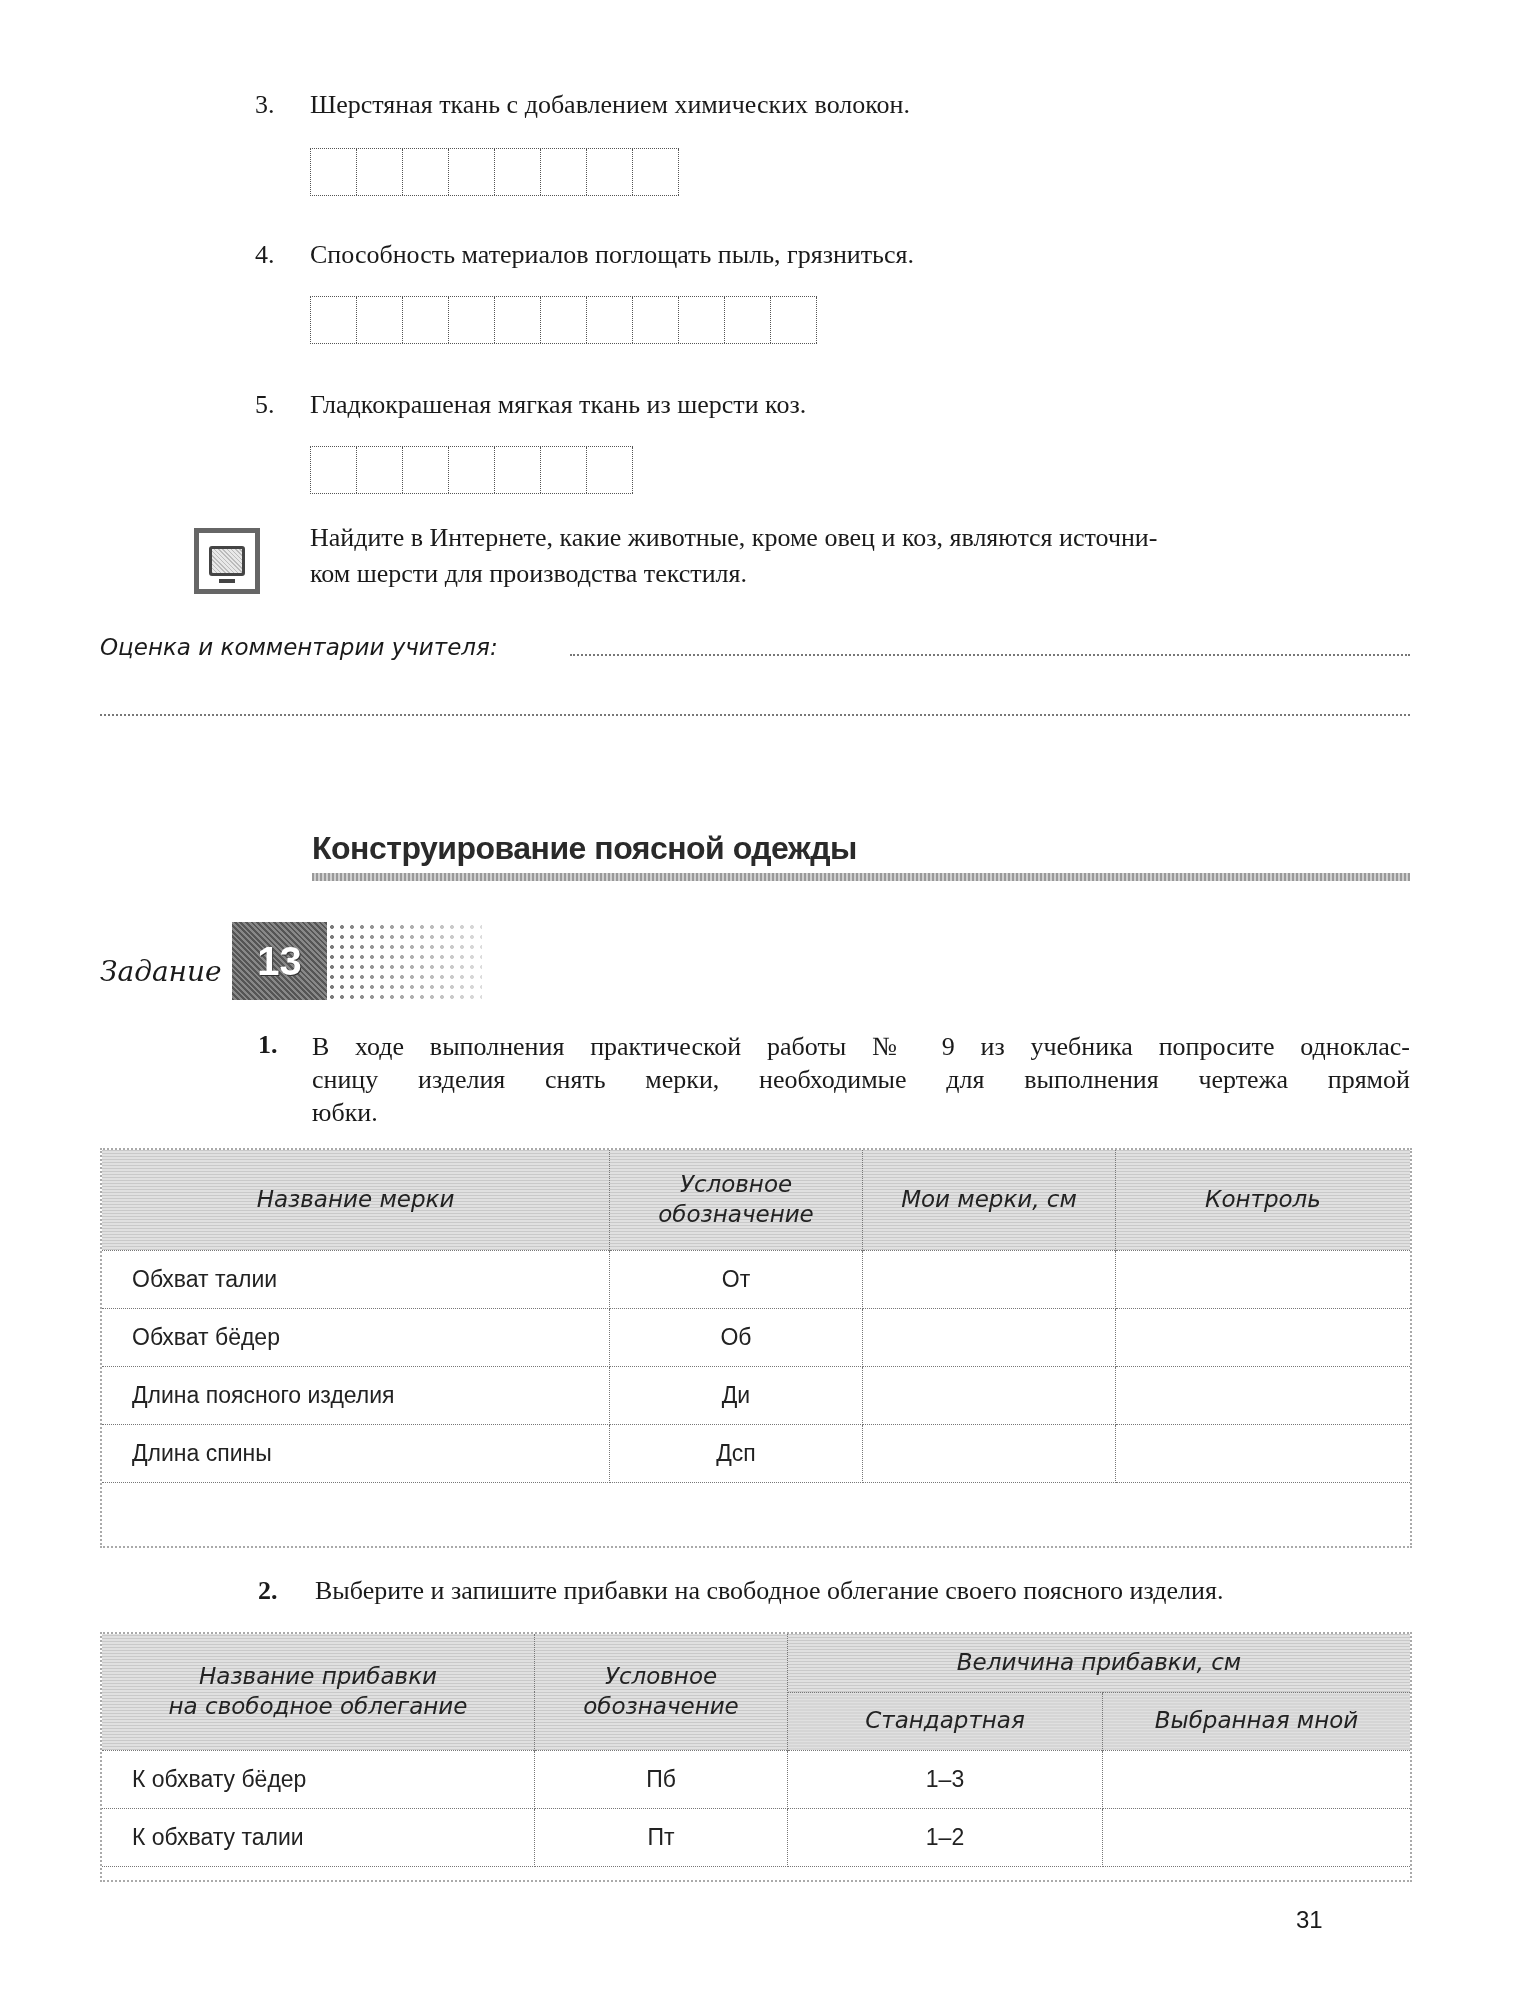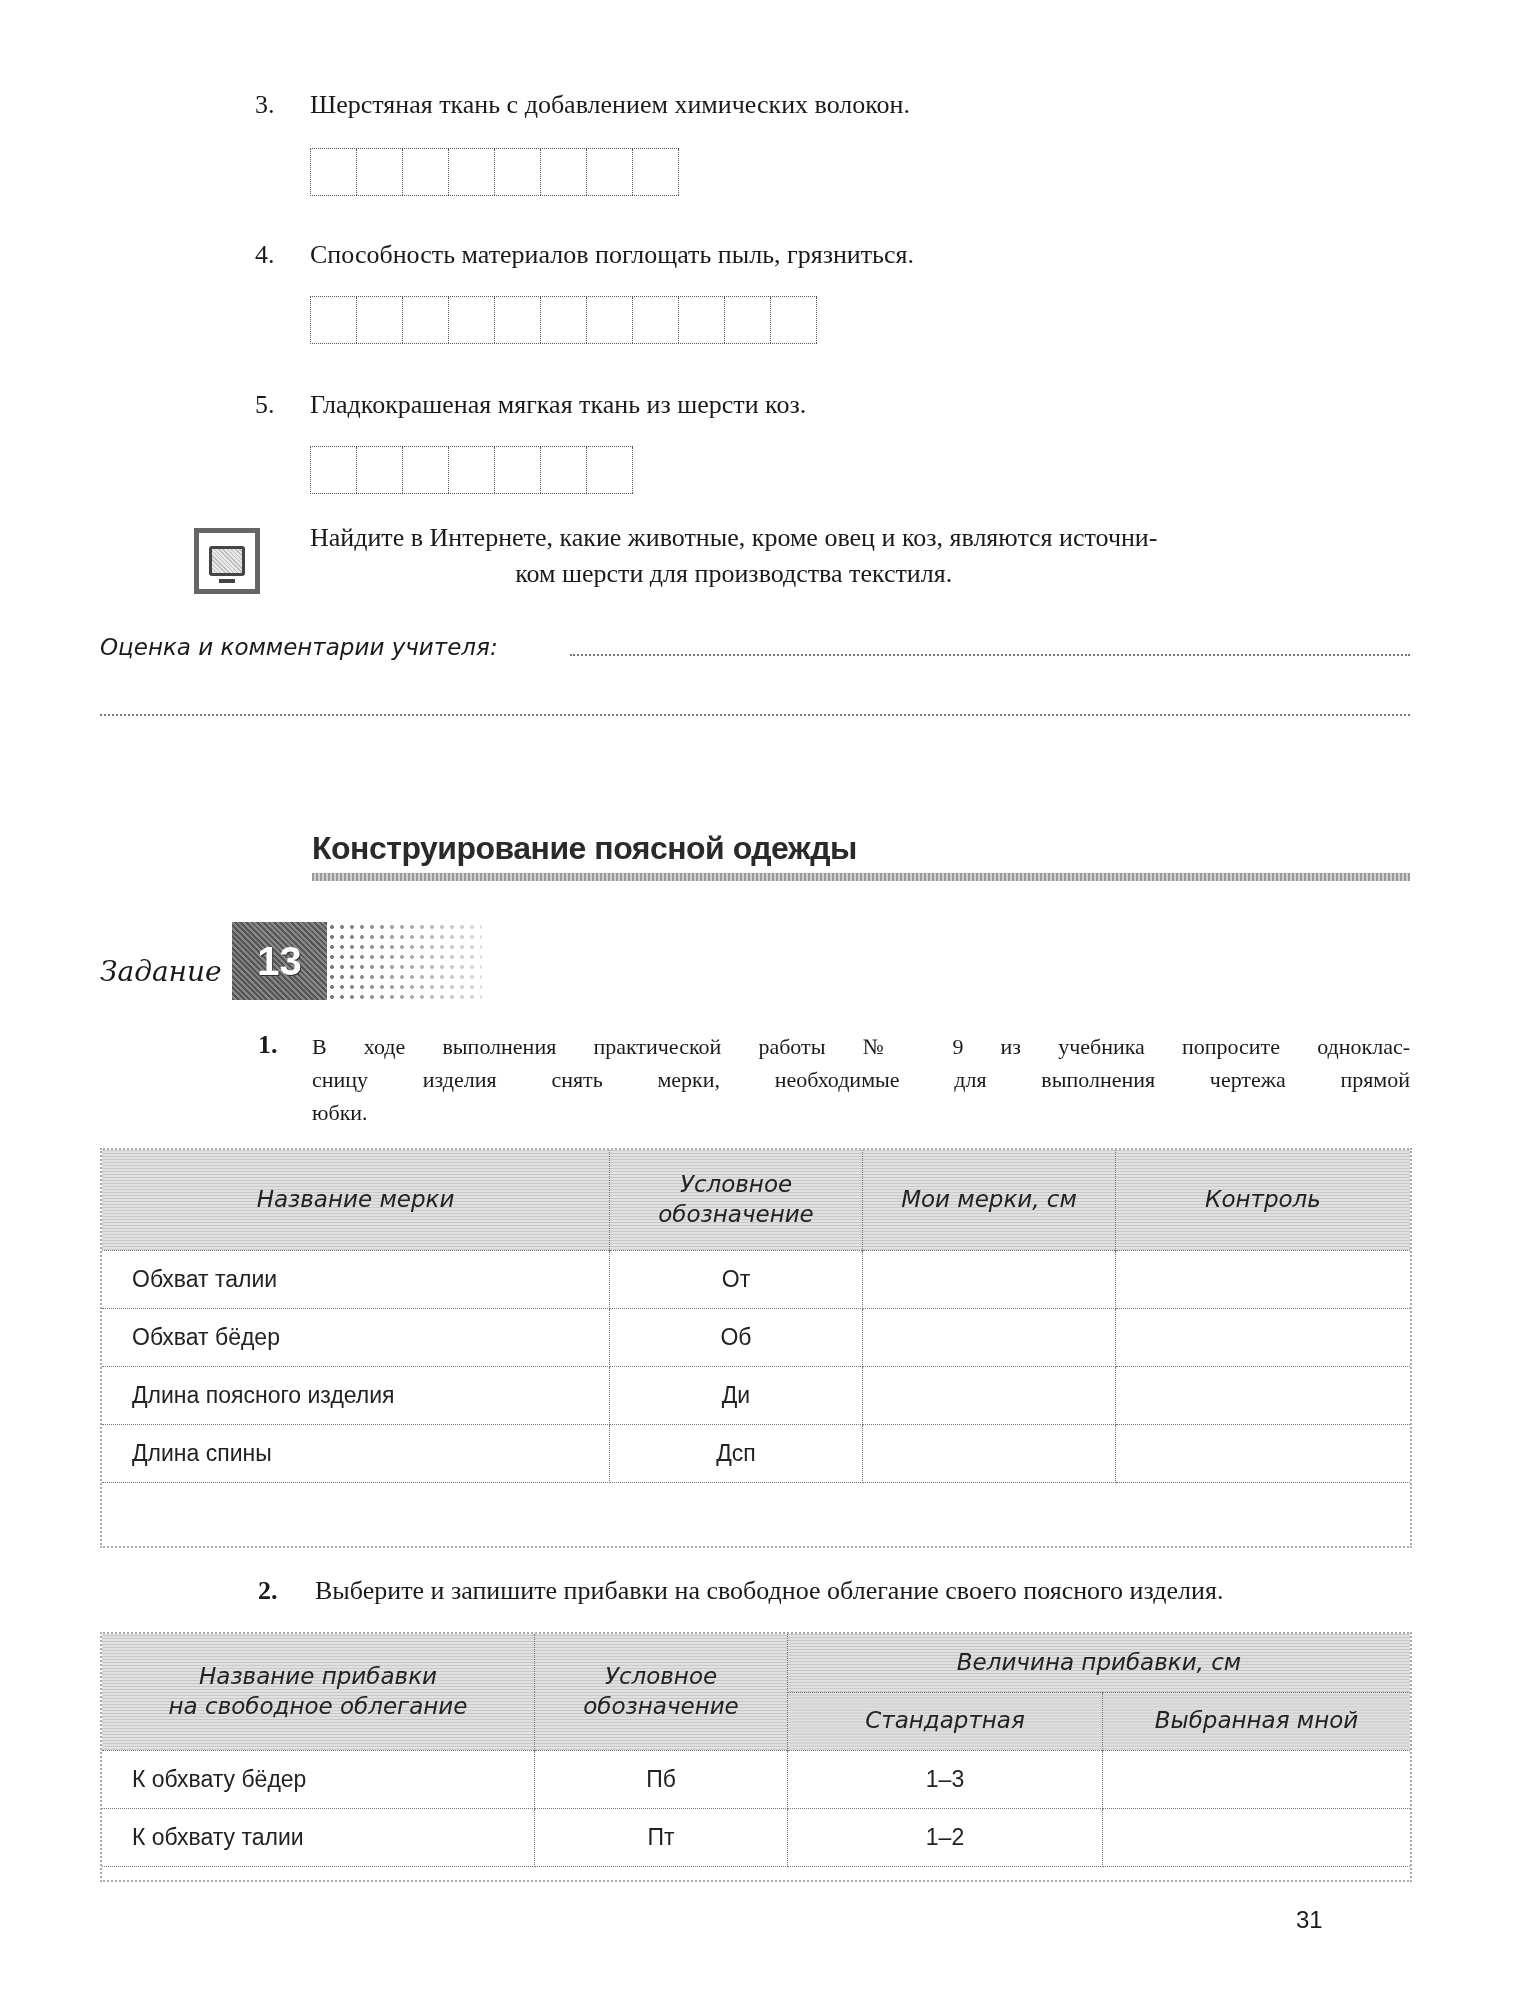--- a/index.html
+++ b/index.html
@@ -4,21 +4,21 @@
 <style>
   html, body { margin: 0; padding: 0; }
   body {
     width: 1537px; height: 2000px; background: #ffffff; position: relative; overflow: hidden;
     font-family: "DejaVu Serif", "Liberation Serif", serif; color: #1a1a1a;
   }
   .abs { position: absolute; }
   .serif { font-family: "Liberation Serif", "DejaVu Serif", serif; }
 
   .q-num { font-size: 26px; }
-  .q-text { font-size: 26px; text-align: center; }
+  .q-text { font-size: 26px; }
 
   .cells { display: flex; border-top: 1px dotted #555; border-bottom: 1px dotted #555; border-left: 1px dotted #555; }
   .cell { width: 46px; height: 46px; border-right: 1px dotted #555; box-sizing: border-box; }
 
   .web-icon { width: 66px; height: 66px; border: 5px solid #666; box-sizing: border-box;
     display: flex; align-items: center; justify-content: center; background: #fff; }
   .web-icon .monitor { width: 30px; height: 24px; border: 3px solid #444; border-radius: 3px;
     background: repeating-linear-gradient(45deg,#bbb 0 1px,#e8e8e8 1px 3px); position: relative; }
   .web-icon .stand { position: absolute; left: 50%; bottom: -10px; width: 16px; height: 4px; margin-left: -8px; background: #444; }
 
@@ -110,21 +110,21 @@
 <div class="abs dotline" style="left:100px; top:714px; width:1310px;"></div>
 
 <div class="abs section-title" style="left:312px; top:830px;">Конструирование поясной одежды</div>
 <div class="abs title-rule" style="left:312px; top:873px; width:1098px;"></div>
 
 <div class="abs task-label" style="left:100px; top:955px;">Задание</div>
 <div class="abs task-badge" style="left:232px; top:922px;">13</div>
 <div class="abs task-dots" style="left:327px; top:922px;"></div>
 
 <div class="abs serif" style="left:258px; top:1030px; font-size:26px; font-weight:bold;">1.</div>
-<div class="abs serif" style="left:312px; top:1030px; width:1098px; font-size:22px; line-height:33px; text-align:justify;">
+<div class="abs serif" style="left:312px; top:1030px; width:1098px; font-size:26px; line-height:33px; text-align:justify;">
   <div style="text-align-last:justify;">В ходе выполнения практической работы № 9 из учебника попросите одноклас-</div>
   <div style="text-align-last:justify;">сницу изделия снять мерки, необходимые для выполнения чертежа прямой</div>
   <div>юбки.</div>
 </div>
 
 <div class="frame" style="left:100px; top:1148px; width:1312px; height:400px;"></div>
 <table class="grid" style="left:102px; top:1150px; width:1308px;">
   <thead>
     <tr style="height:100px;">
       <th style="width:505px;">Название мерки</th>

